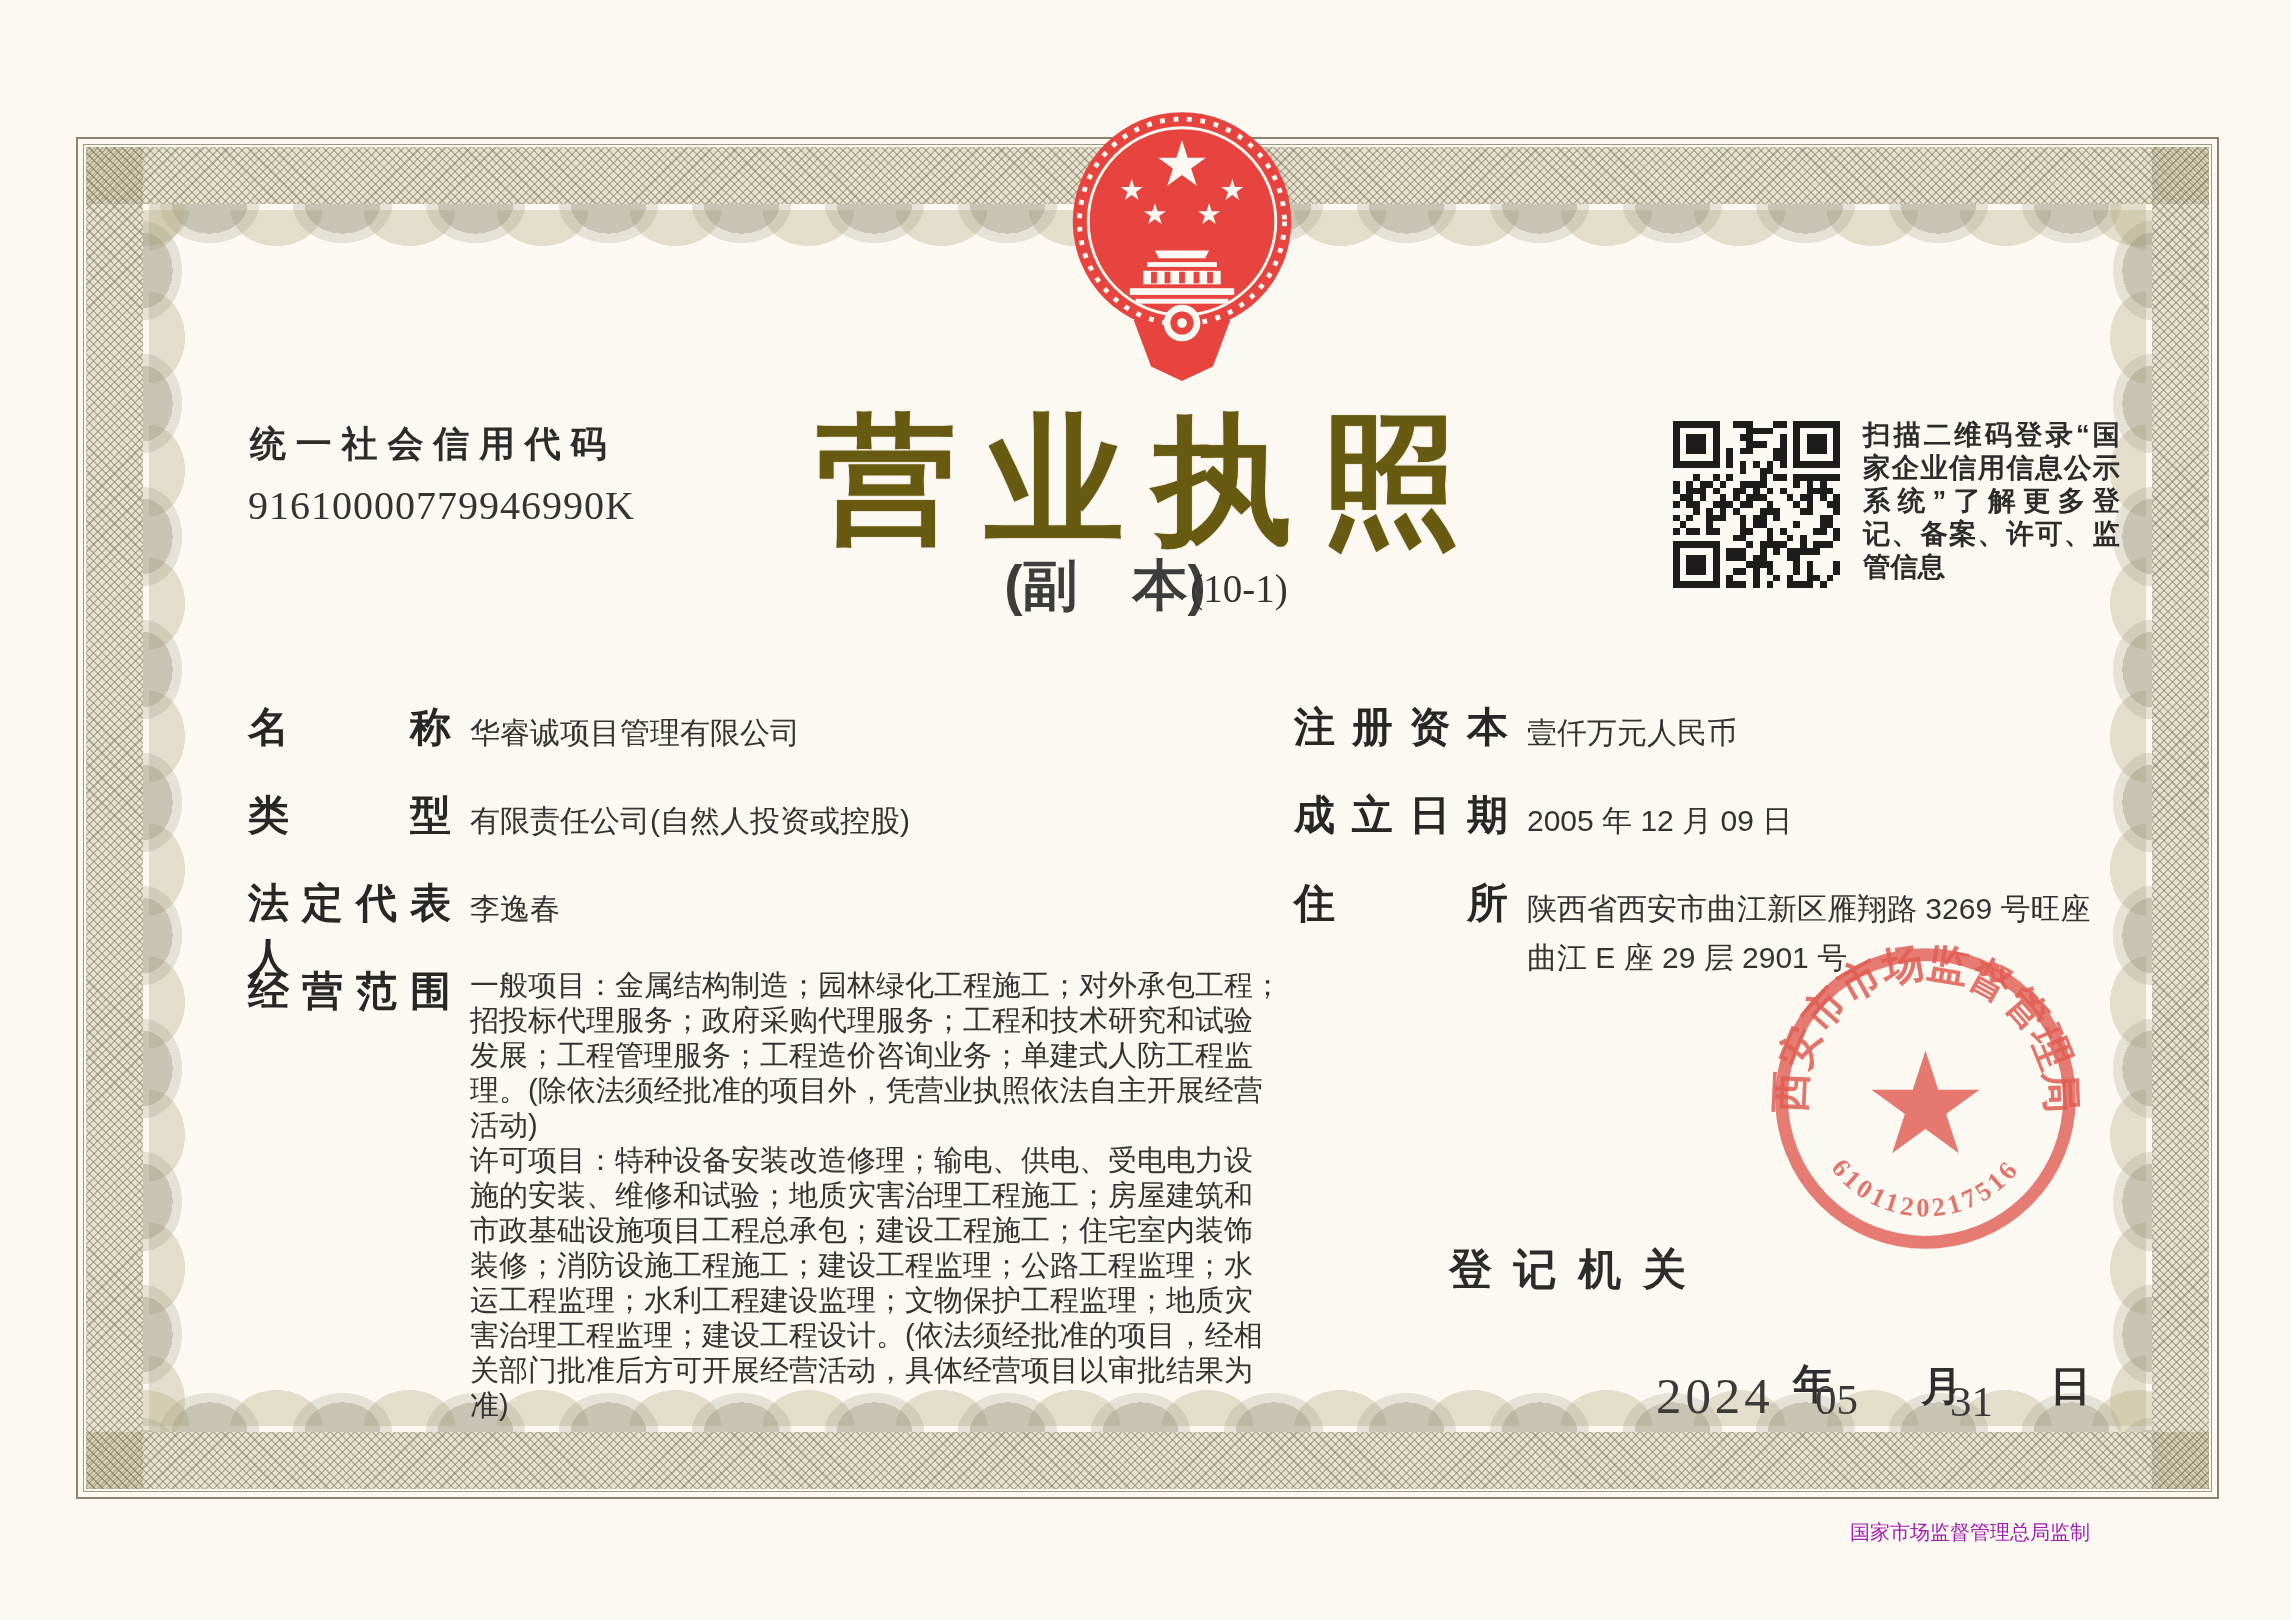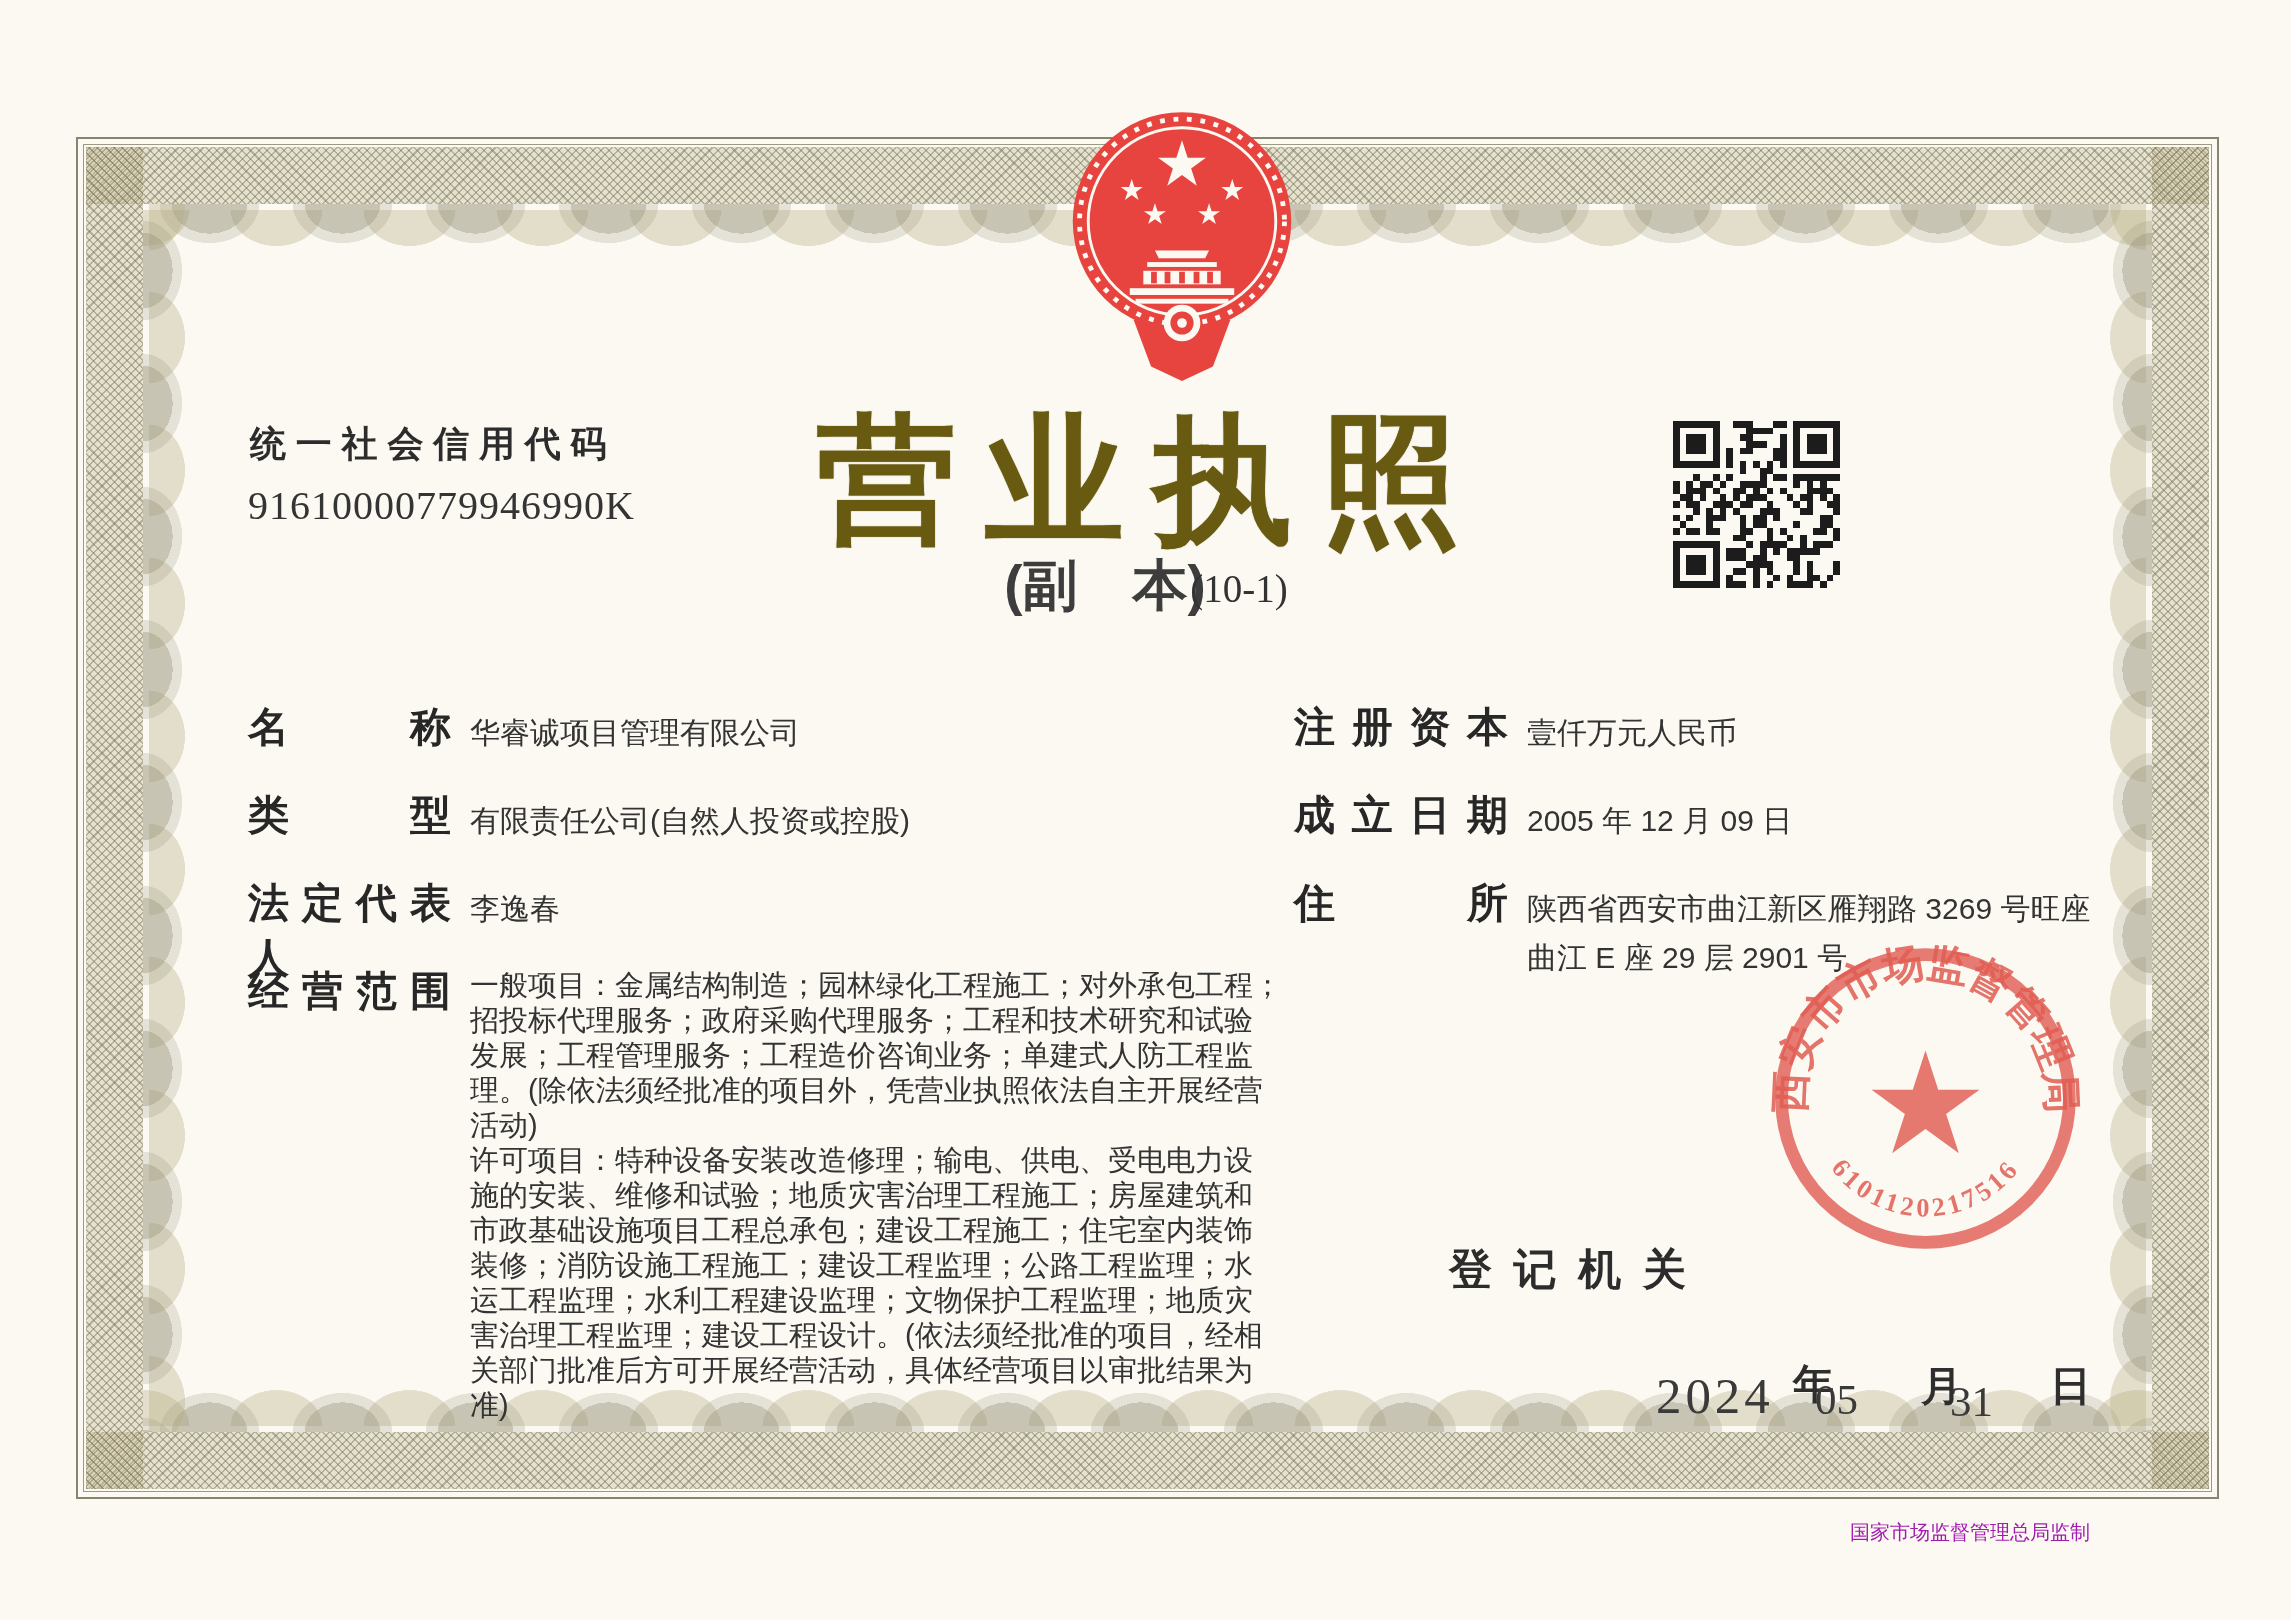--- a/index.html
+++ b/index.html
@@ -445,20 +445,21 @@
       <rect x="9" y="24" width="1" height="1" fill="#1c1c1c"></rect>
       <rect x="10" y="24" width="1" height="1" fill="#1c1c1c"></rect>
       <rect x="12" y="24" width="1" height="1" fill="#1c1c1c"></rect>
       <rect x="14" y="24" width="1" height="1" fill="#1c1c1c"></rect>
       <rect x="17" y="24" width="1" height="1" fill="#1c1c1c"></rect>
       <rect x="18" y="24" width="1" height="1" fill="#1c1c1c"></rect>
       <rect x="19" y="24" width="1" height="1" fill="#1c1c1c"></rect>
       <rect x="20" y="24" width="1" height="1" fill="#1c1c1c"></rect>
       <rect x="22" y="24" width="1" height="1" fill="#1c1c1c"></rect>
     </svg>
+  <div class="qr-caption">扫描二维码登录“国家企业信用信息公示系统”了解更多登记、备案、许可、监管信息</div>
 
   <span class="flabel lcol" style="top:700px">名称</span>
   <span class="fvalue lcol" style="top:708px">华睿诚项目管理有限公司</span>
 
   <span class="flabel lcol" style="top:788px">类型</span>
   <span class="fvalue lcol" style="top:796px">有限责任公司(自然人投资或控股)</span>
 
   <span class="flabel lcol" style="top:876px">法定代表人</span>
   <span class="fvalue lcol" style="top:884px">李逸春</span>
 

